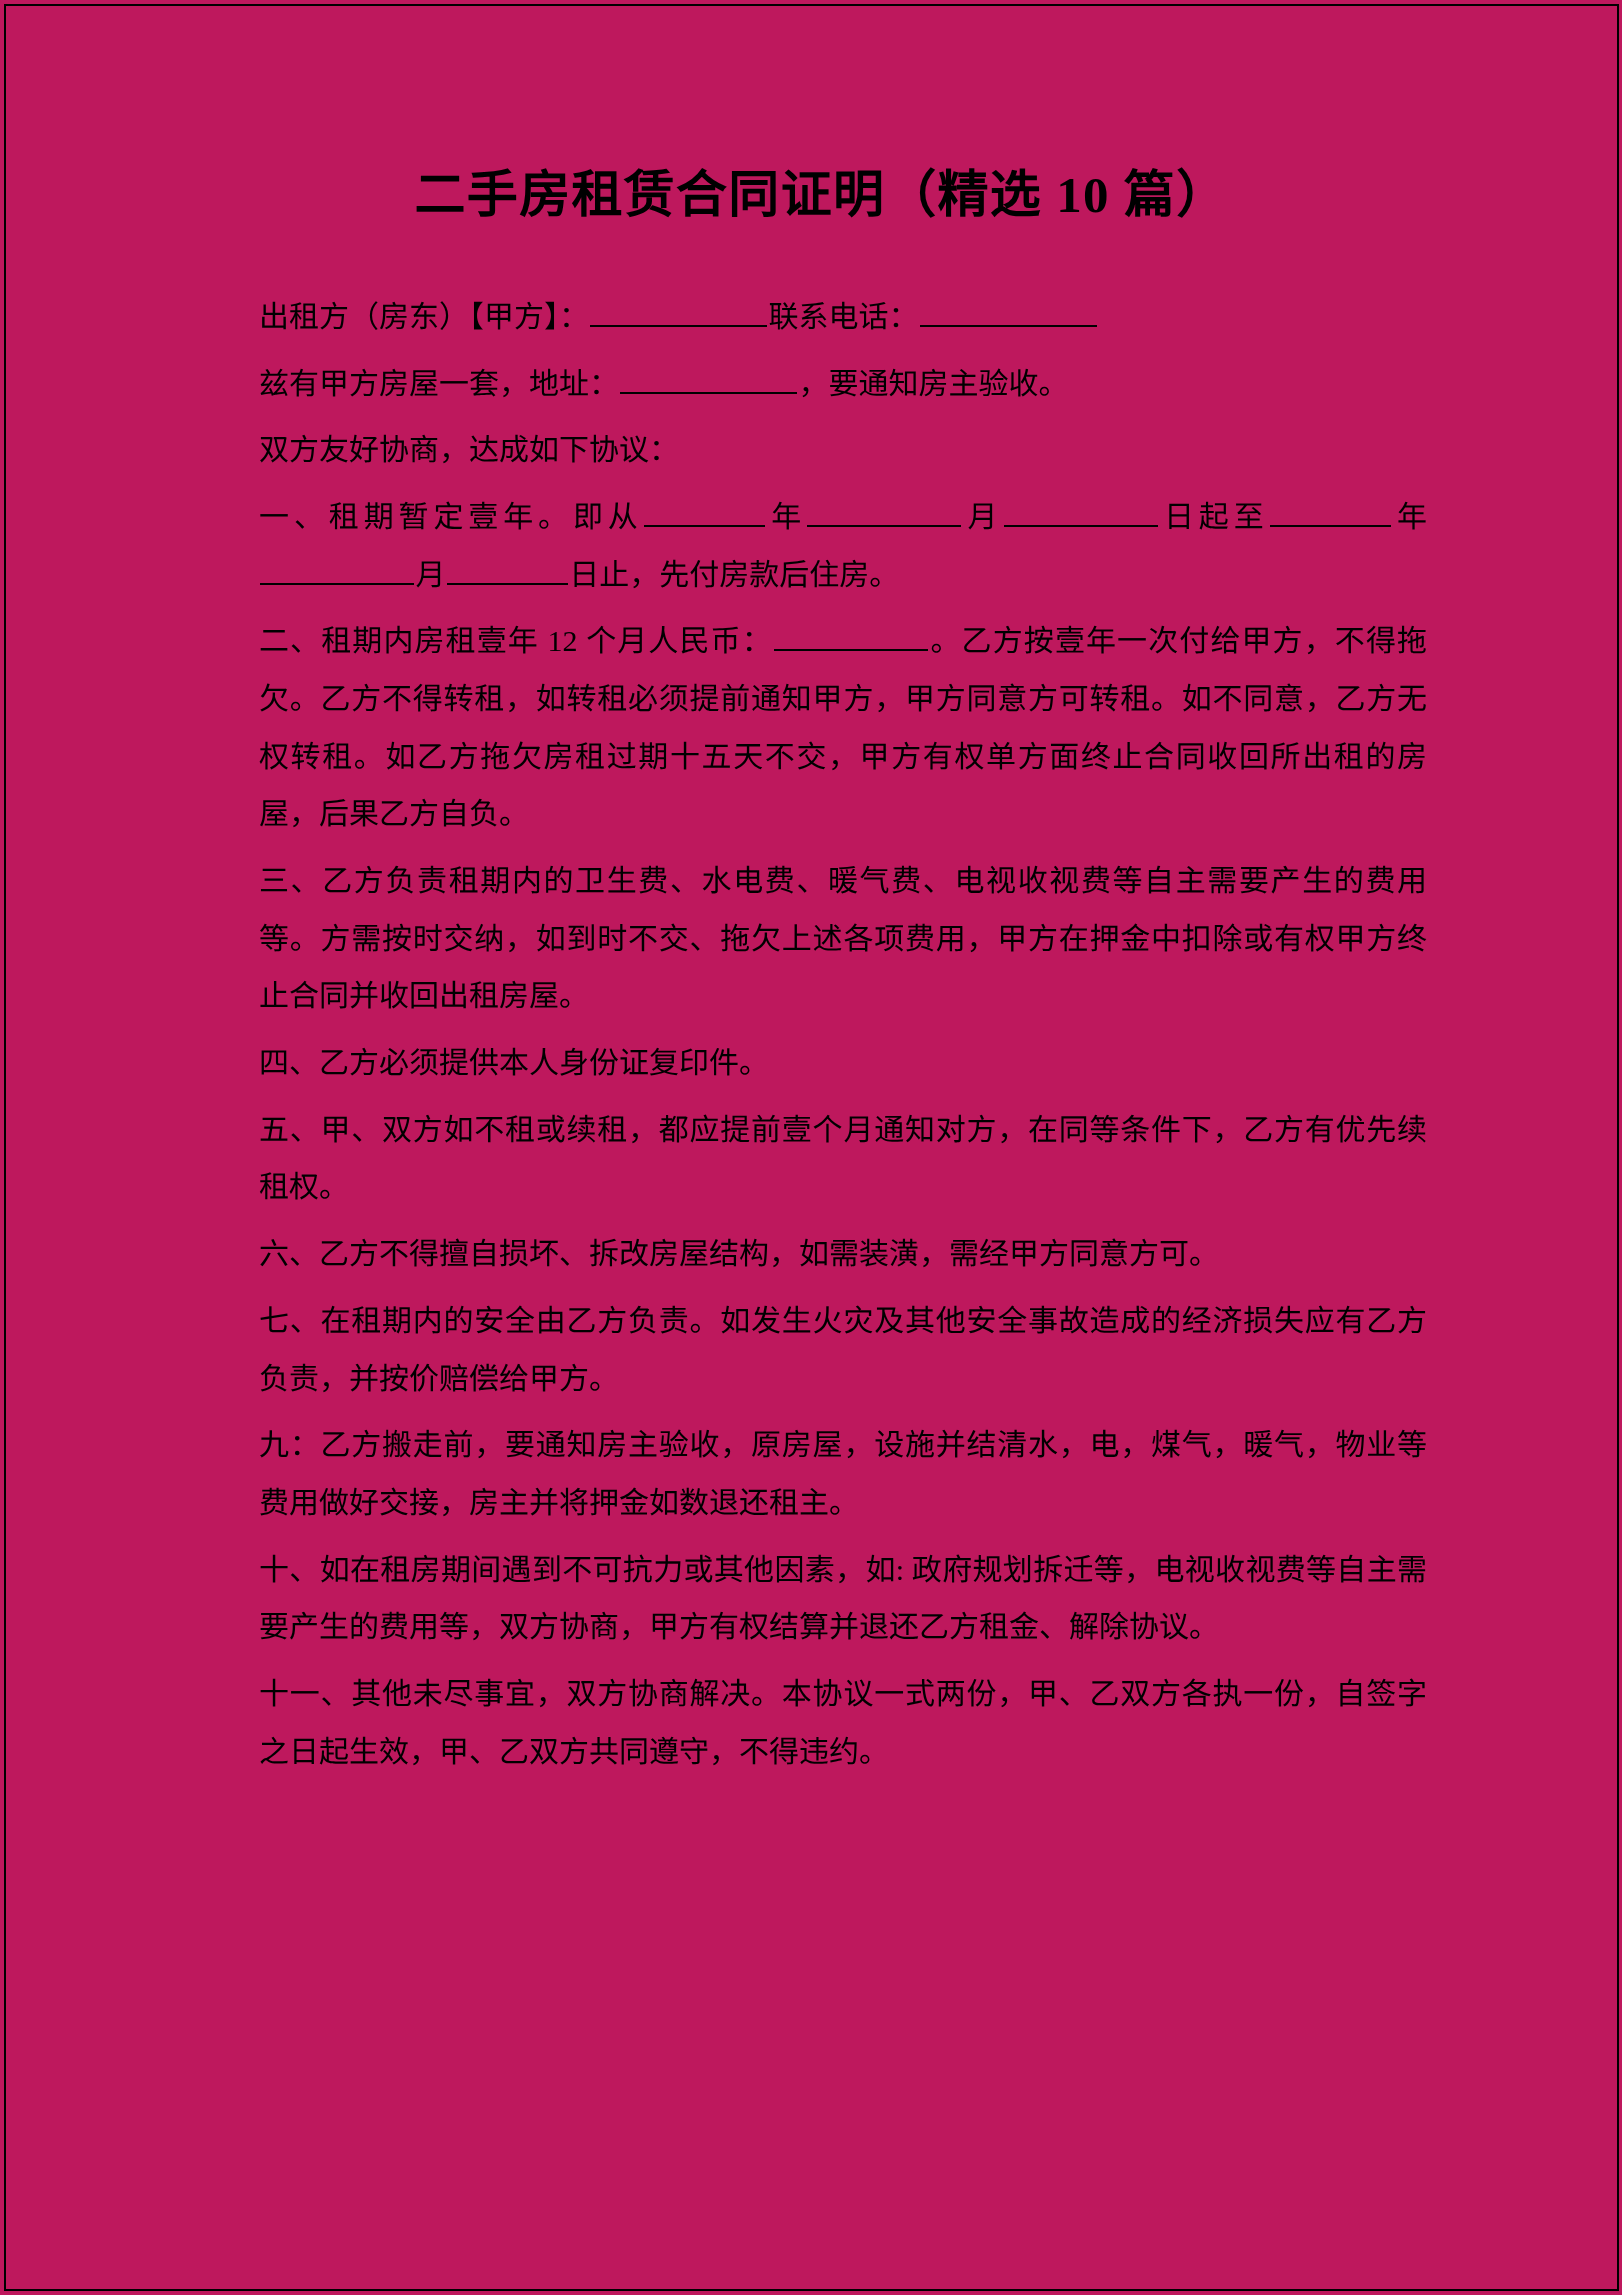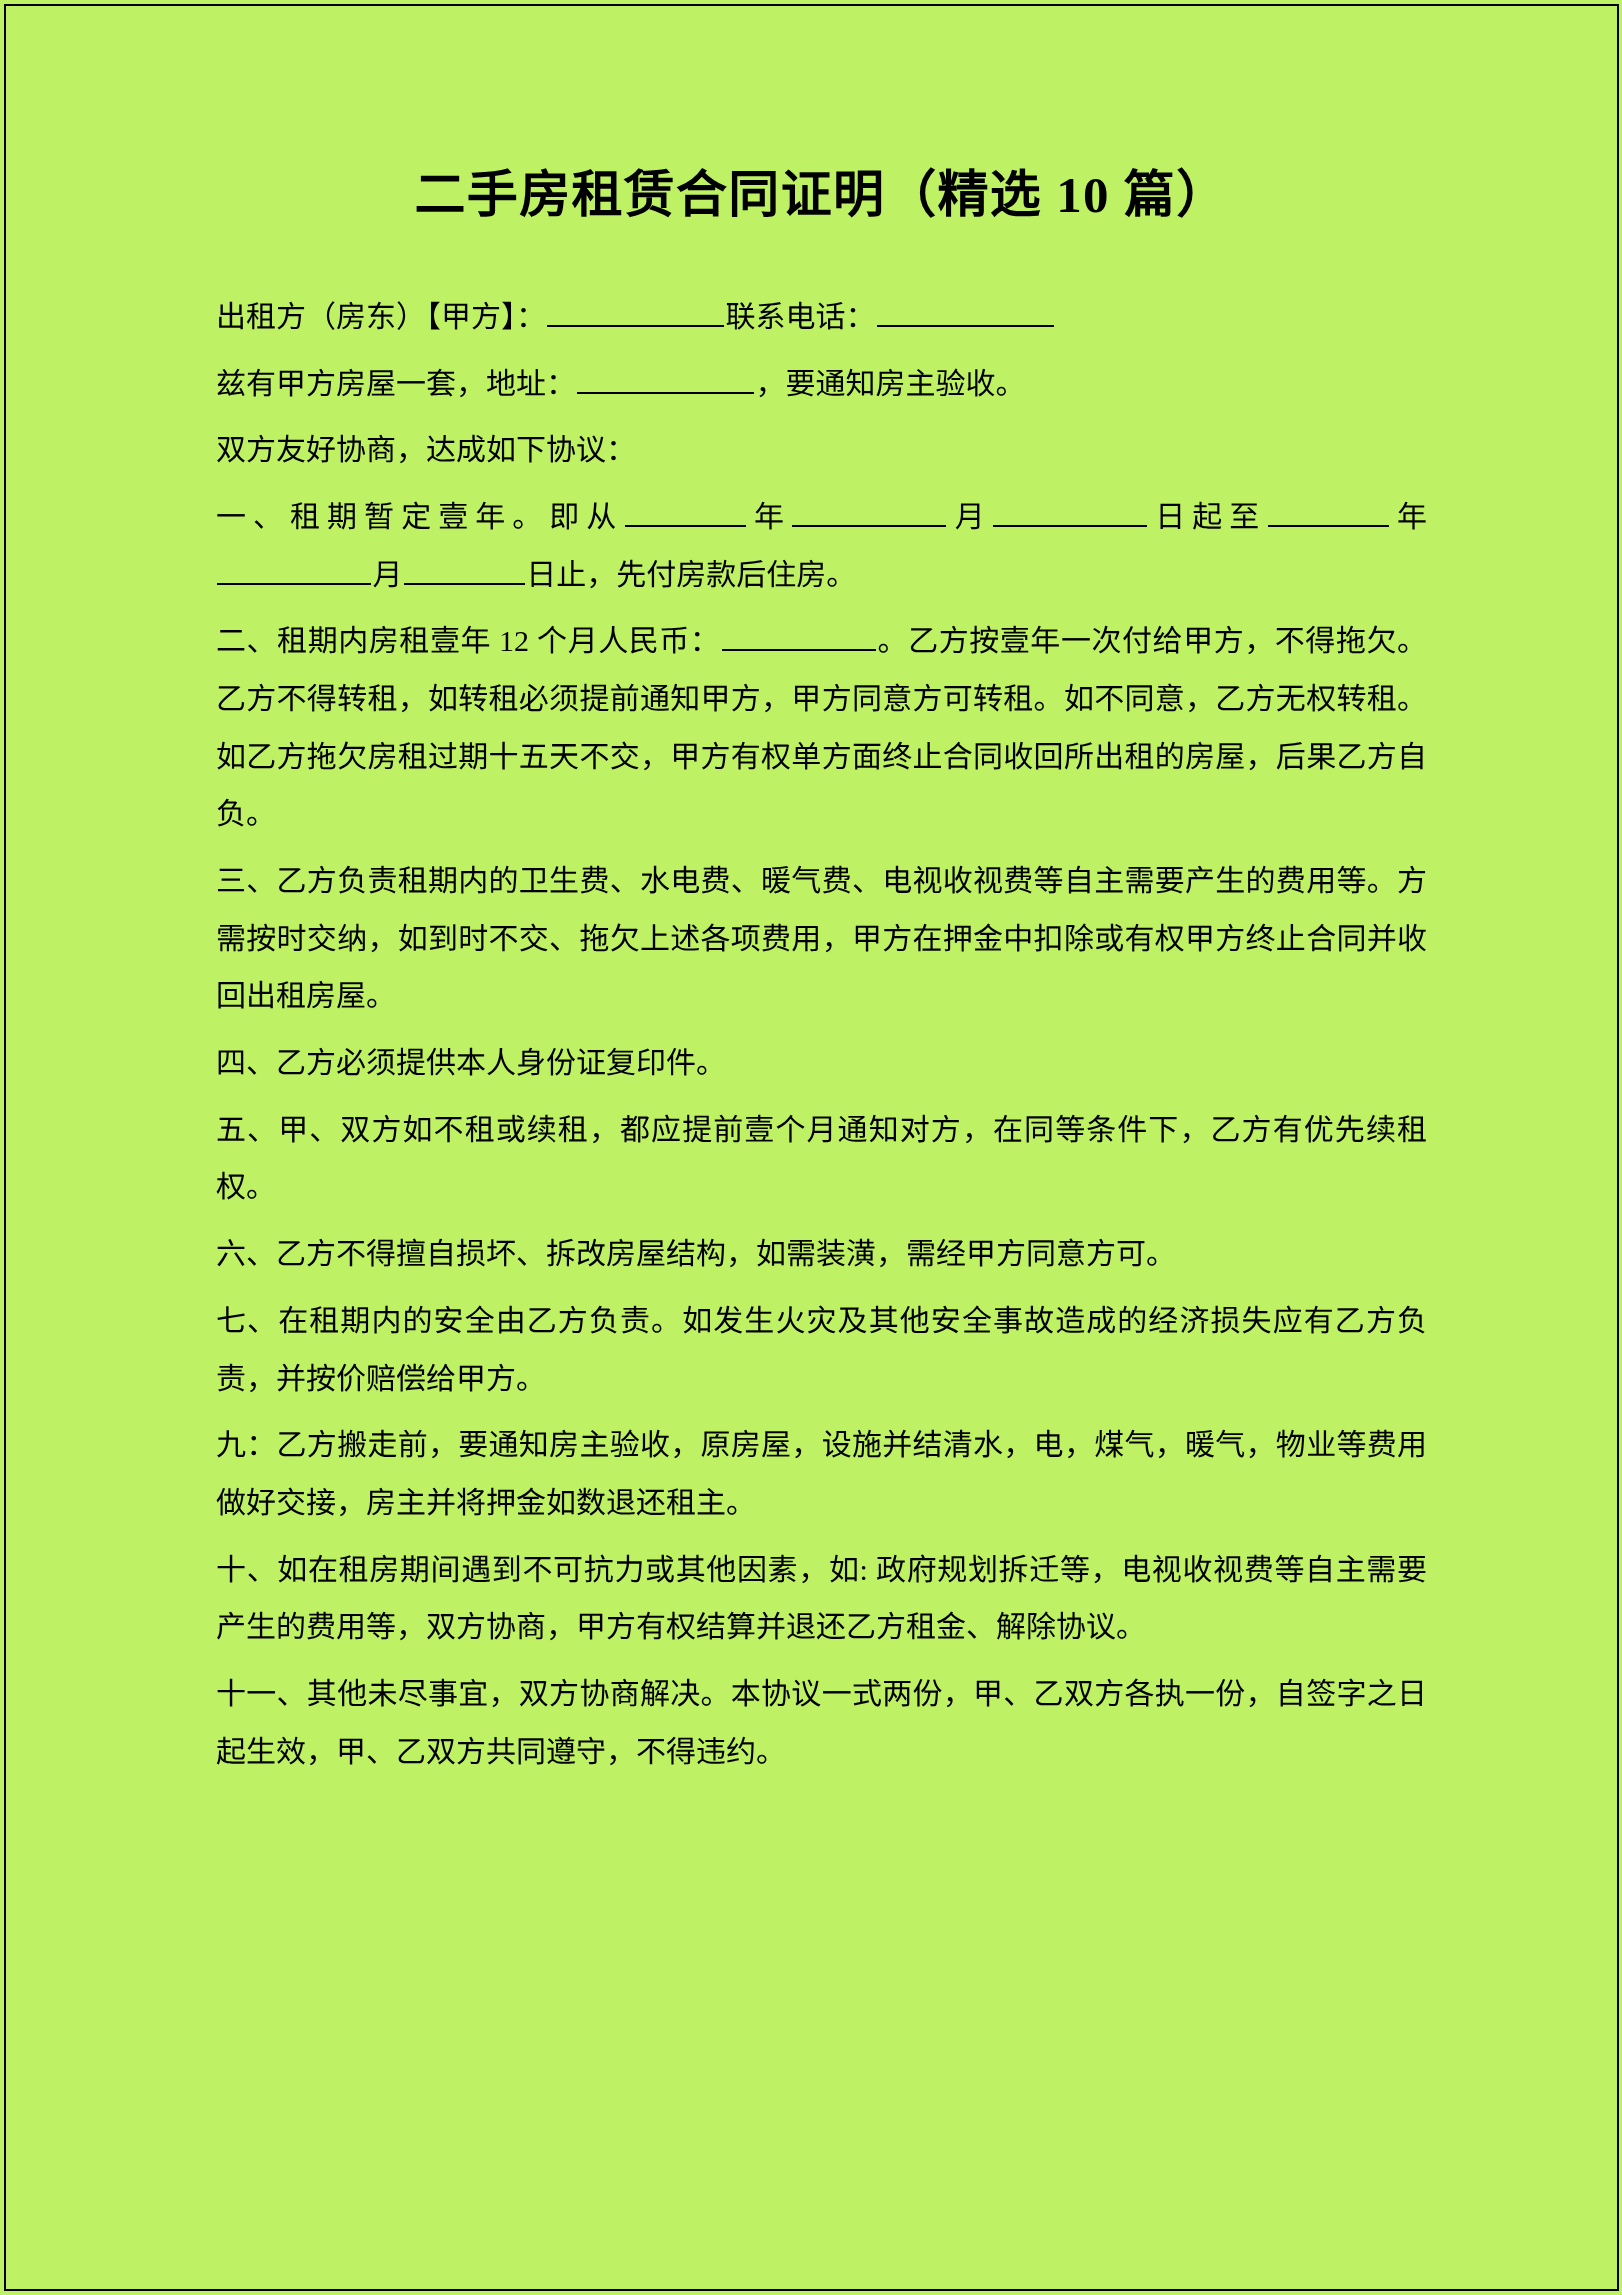--- a/index.html
+++ b/index.html
@@ -4,21 +4,21 @@
 <style>
   html, body {
     margin: 0;
     padding: 0;
     background: #ffffff;
   }
   .page {
     position: relative;
     width: 1623px;
     height: 2295px;
-    background: #bef264;
+    background: #be185d;
     margin: 0 auto;
     box-sizing: border-box;
     overflow: hidden;
   }
   .page-border {
     position: absolute;
     left: 3.9px;
     top: 3.9px;
     right: 3.9px;
     bottom: 3.9px;
@@ -46,20 +46,21 @@
     padding-left: 26px;
     padding-right: 26px;
   }
   .body-block {
     font-family: "Liberation Serif", "DejaVu Serif", serif;
     font-size: 30px;
     line-height: 1.92;
     color: #000000;
     text-align: justify;
     text-justify: inter-ideograph;
+    margin-left: 43px;
   }
   p.para {
     margin: 0 0 9.2px 0;
     text-align: justify;
     text-justify: inter-ideograph;
     word-break: break-all;
   }
   .blank {
     display: inline-block;
     border-bottom: 2px solid #000000;

